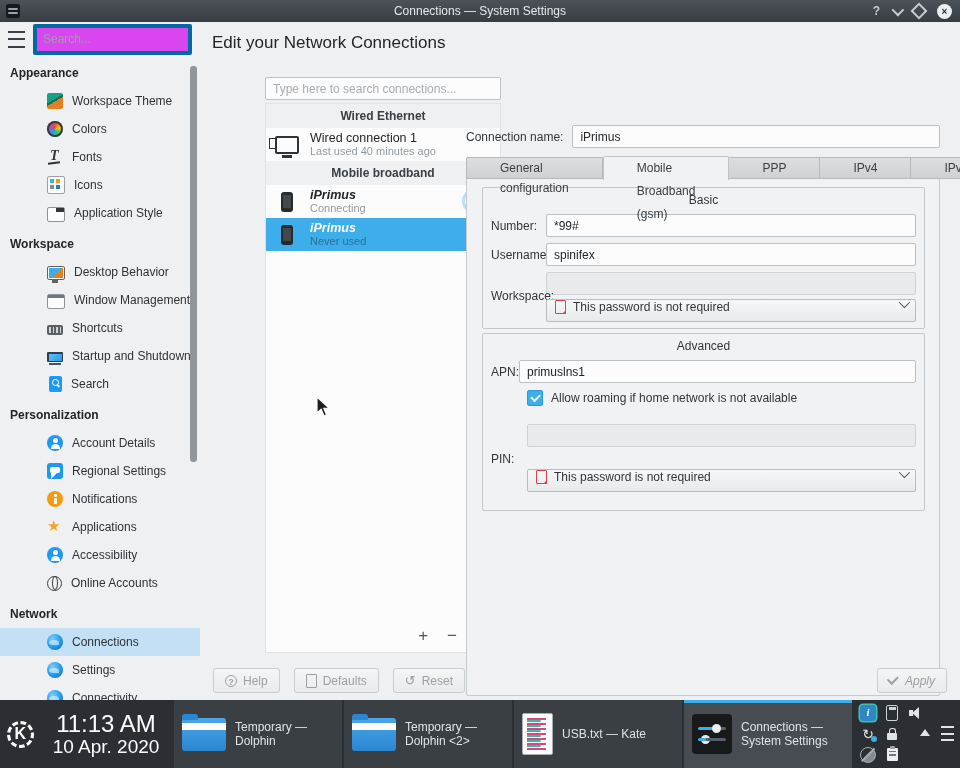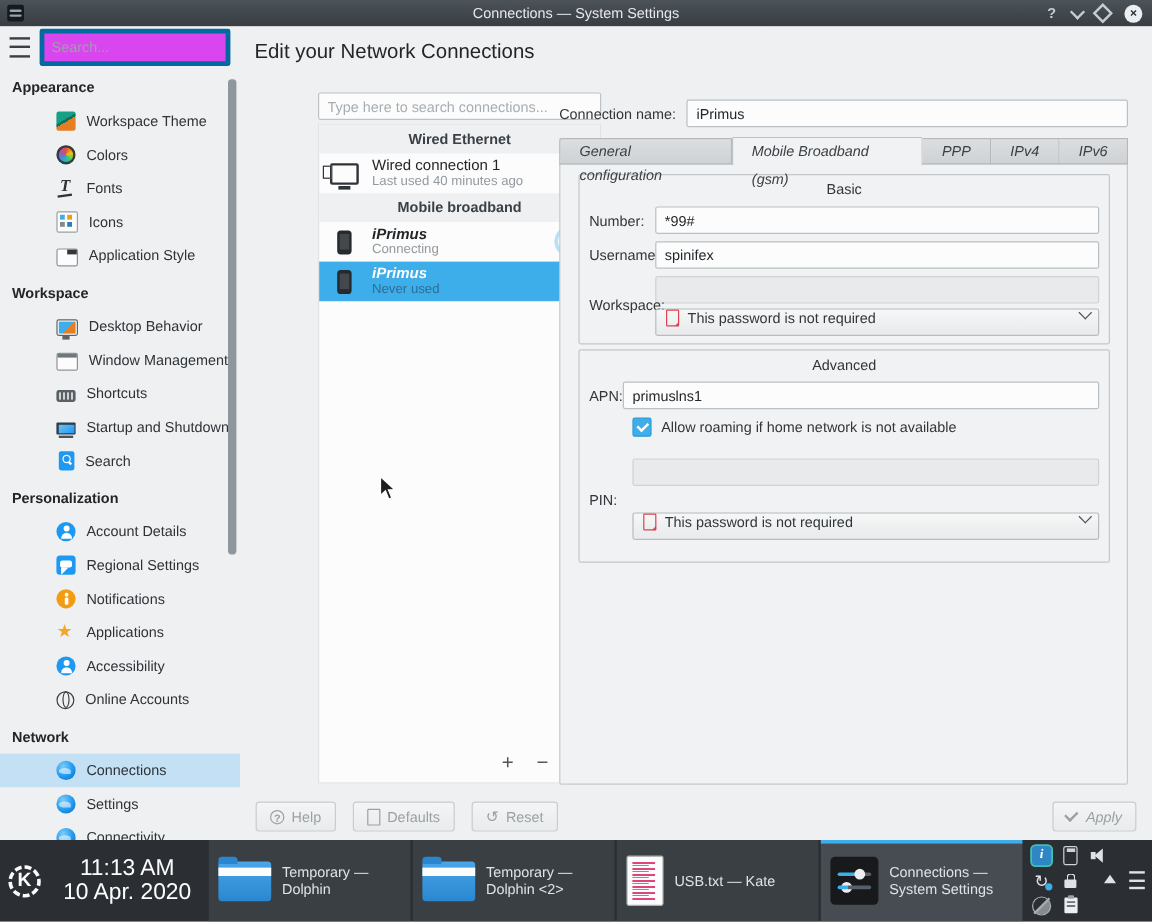--- a/index.html
+++ b/index.html
@@ -94,29 +94,29 @@
   .ic-phone{width:12px;height:20px;background:#26292d;border-radius:3px;position:relative;}
   .ic-phone::before{content:"";position:absolute;left:2px;right:2px;top:3px;bottom:4px;background:#43484d;}
   .spinner{position:absolute;right:12px;top:3px;width:26px;height:26px;border-radius:50%;
     border:3px solid #b8e0f4;border-top-color:transparent;transform:rotate(35deg);box-sizing:border-box;}
   .conn-toolbar{position:absolute;right:10px;bottom:8px;display:flex;align-items:center;gap:19px;}
   .tool-btn{font-size:17px;color:#4d545b;line-height:1;background:none;border:none;padding:0;font-family:inherit;}
   .ic-export{width:12px;height:15px;border:1.5px solid #4d545b;border-radius:2px;position:relative;display:inline-block;}
   .ic-export::before{content:"";position:absolute;right:-1px;top:-1px;border:4px solid transparent;border-top-color:#eff0f1;border-right-color:#eff0f1;border-bottom-color:#4d545b;}
   
   .editor{position:absolute;left:266px;right:20px;top:61px;}
-  .name-row{display:flex;align-items:center;gap:9px;height:23px;}
+  .name-row{display:flex;align-items:center;gap:9px;height:23px;margin-top:42px;}
   .lbl{color:#31363b;white-space:nowrap;}
   .txt{height:23px;border:1px solid #bac0c4;border-radius:2px;background:#fcfcfc;padding:0 7px;
     font:12px "Liberation Sans","DejaVu Sans",sans-serif;color:#232629;box-sizing:border-box;}
   .txt:disabled,.txt.off{background:#e8eaec;border-color:#ced3d6;}
   .name-row .txt{flex:1;}
   .tabs{display:flex;margin-top:8px;align-items:flex-end;height:23px;position:relative;z-index:2;}
-  .tab{height:20px;line-height:20px;padding:0 16px;background:linear-gradient(#dcdee0,#ced2d4);
-    border:1px solid #b3b9bd;border-left-width:0;color:#3a4045;font-style:italic;}
+  .tab{height:20px;line-height:20px;padding:0 33px;background:linear-gradient(#dcdee0,#ced2d4);
+    border:1px solid #b3b9bd;border-left-width:0;color:#3a4045;}
   .tab:first-child{border-left-width:1px;border-top-left-radius:2px;}
   .tab.active{height:23px;line-height:23px;background:#f1f2f3;border:1px solid #bfc4c8;border-bottom:none;
     border-radius:2px 2px 0 0;margin-bottom:-1px;}
   .tab-frame{position:relative;margin-top:-1px;height:518px;background:#f1f2f3;border:1px solid #c5cacd;border-radius:0 2px 2px 2px;box-sizing:border-box;}
   .groupbox{position:absolute;left:15px;right:14px;border:1px solid #c2c7cb;border-radius:2px;}
   .gb-basic{top:8px;height:140px;}
   .gb-adv{top:154px;height:176px;}
   .gb-title{text-align:center;padding-top:5px;color:#31363b;}
   .frow{position:absolute;left:8px;right:8px;display:flex;align-items:center;}
   .frow .lbl{width:55px;flex:none;}
@@ -138,21 +138,21 @@
   .bi-help{width:12px;height:12px;border:1.5px solid #9aa1a6;border-radius:50%;font-size:9px;line-height:12px;text-align:center;font-weight:bold;box-sizing:border-box;}
   .bi-doc{width:9px;height:12px;border:1.5px solid #9aa1a6;border-radius:1px;}
   .bi-reset{font-size:13px;line-height:1;}
   .bi-check{width:8px;height:4.5px;border-left:2px solid #9aa1a6;border-bottom:2px solid #9aa1a6;transform:rotate(-45deg) translateY(-2px);}
   
   .taskbar{position:absolute;left:0;right:0;bottom:0;height:68px;background:#2b2f33;display:flex;align-items:stretch;color:#dfe3e6;}
   .kde-logo{width:40px;display:flex;align-items:center;justify-content:center;position:relative;}
   .kde-gear{width:27px;height:27px;border:3px dashed #fcfcfc;border-radius:50%;position:relative;box-sizing:border-box;}
   .kde-gear::before{content:"K";position:absolute;left:5px;top:1px;font:800 16px "Liberation Sans","DejaVu Sans",sans-serif;color:#fcfcfc;}
   .clock{width:132px;display:flex;flex-direction:column;justify-content:center;align-items:center;line-height:1.05;}
-  .clock-time{font-size:19px;color:#fcfcfc;}
+  .clock-time{font-size:24px;color:#fcfcfc;}
   .clock-date{font-size:19px;color:#fcfcfc;}
   .task{width:168px;margin-left:2px;background:#3a3f44;display:flex;align-items:center;gap:9px;padding:0 8px;box-sizing:border-box;position:relative;}
   .task.active{background:#464c52;}
   .task.active::before{content:"";position:absolute;left:0;right:0;top:0;height:3px;background:#3daee9;}
   .task-texts{display:flex;flex-direction:column;line-height:1.2;font-size:12px;color:#dfe3e6;min-width:0;}
   .ic-folder{width:44px;height:33px;position:relative;background:linear-gradient(180deg,#4aa6e8 0%,#2a86cf 100%);border-radius:3px;flex:none;}
   .ic-folder::before{content:"";position:absolute;top:-4px;left:0;width:16px;height:6px;background:#2a86cf;border-radius:3px 3px 0 0;}
   .ic-folder::after{content:"";position:absolute;top:5px;left:0;right:0;height:7px;background:#fcfcfc;}
   .ic-katedoc{width:29px;height:40px;background:#fcfcfc;border:1px solid #a9aeb2;border-radius:2px;position:relative;flex:none;}
   .ic-katedoc::before{content:"";position:absolute;left:4px;right:4px;top:4px;bottom:4px;

